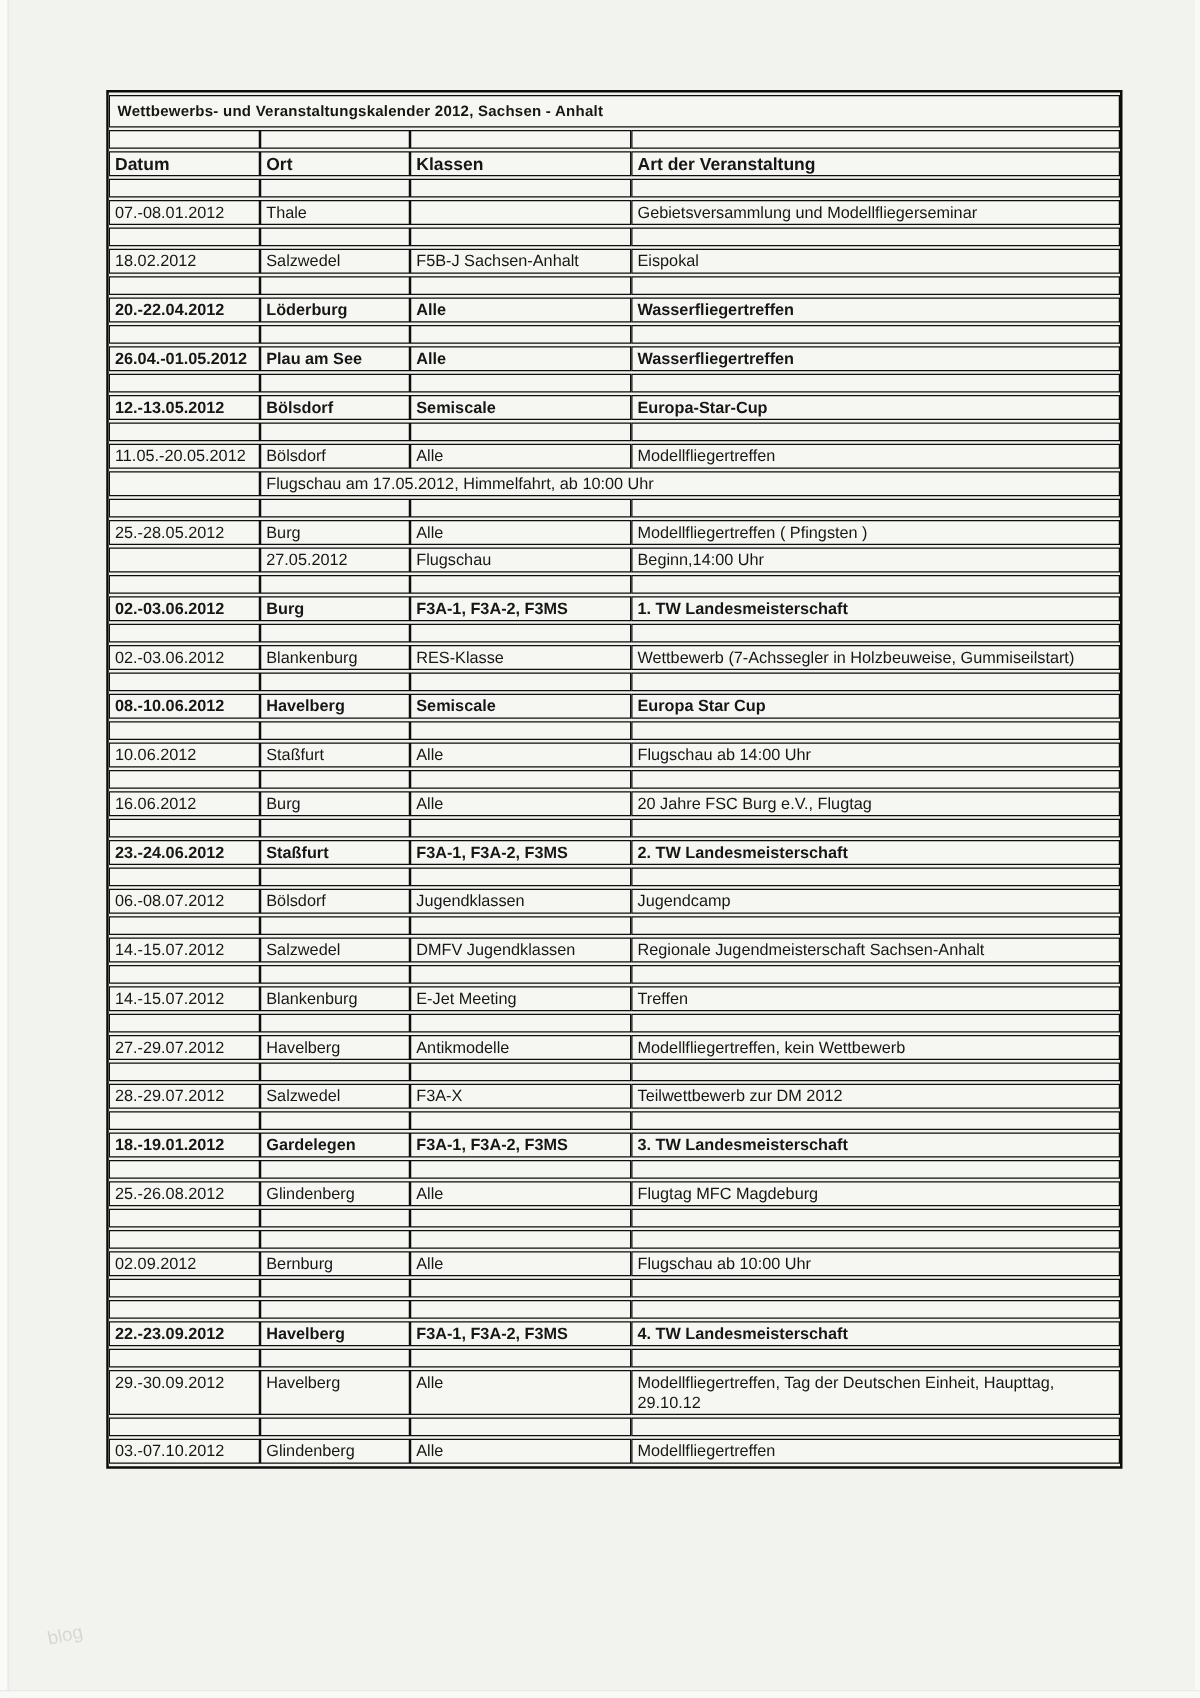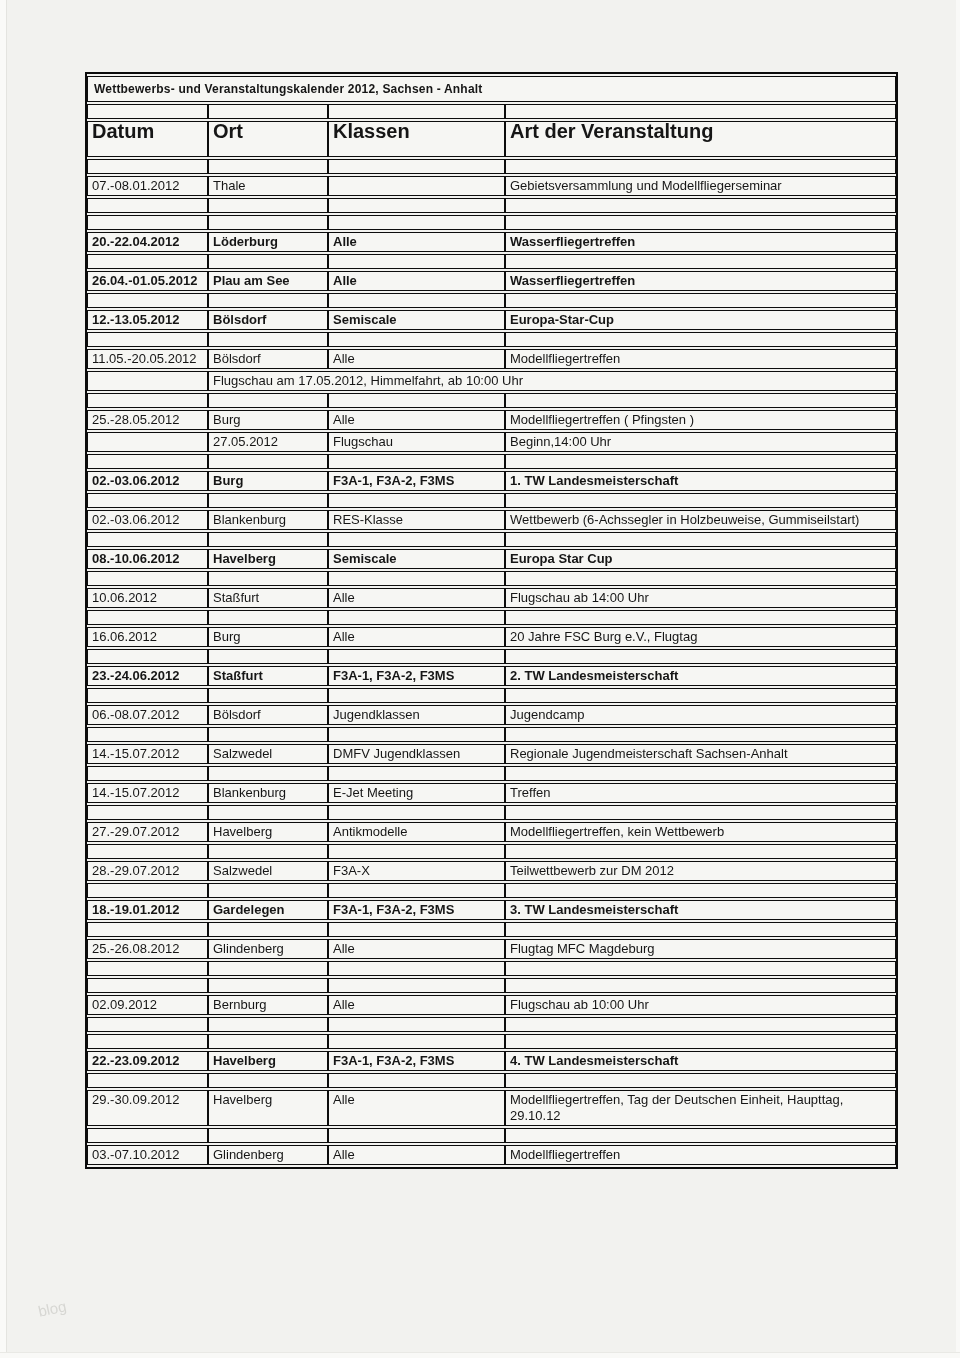--- a/index.html
+++ b/index.html
@@ -51,22 +51,22 @@
   tr.r-title td {
     font-size: 12px;
     font-weight: bold;
     height: 24px;
     line-height: 22px;
     padding: 1px 6px;
     letter-spacing: 0.2px;
   }
   tr.r-header td {
     font-weight: bold;
-    font-size: 20px;
-    height: 36px;
+    font-size: 14px;
+    height: 20px;
   }
   tr.r-data td  { height: 20px; }
   tr.r-empty td { height: 15px; }
   td.wrap { white-space: normal; margin-top: 13px; }
   .watermark {
     position: absolute;
     left: 38px; top: 1300px;
     font-size: 15px;
     color: #d7d7d3;
     transform: rotate(-12deg);
@@ -115,20 +115,26 @@
           <td>Thale</td>
           <td></td>
           <td>Gebietsversammlung und Modellfliegerseminar</td>
         </tr>
         <tr class="r-empty">
           <td></td>
           <td></td>
           <td></td>
           <td></td>
         </tr>
+        <tr class="r-data">
+          <td>18.02.2012</td>
+          <td>Salzwedel</td>
+          <td>F5B-J Sachsen-Anhalt</td>
+          <td>Eispokal</td>
+        </tr>
         <tr class="r-empty">
           <td></td>
           <td></td>
           <td></td>
           <td></td>
         </tr>
         <tr class="r-data" style="color: rgb(194, 62, 194); font-weight: bold;">
           <td>20.-22.04.2012</td>
           <td>Löderburg</td>
           <td>Alle</td>
@@ -207,21 +213,21 @@
         <tr class="r-empty">
           <td></td>
           <td></td>
           <td></td>
           <td></td>
         </tr>
         <tr class="r-data">
           <td>02.-03.06.2012</td>
           <td>Blankenburg</td>
           <td>RES-Klasse</td>
-          <td>Wettbewerb (6-Achssegler in Holzbeuweise, Gummiseilstart)</td>
+          <td>Wettbewerb (7-Achssegler in Holzbeuweise, Gummiseilstart)</td>
         </tr>
         <tr class="r-empty">
           <td></td>
           <td></td>
           <td></td>
           <td></td>
         </tr>
         <tr class="r-data" style="color: rgb(44, 56, 157); font-weight: bold;">
           <td>08.-10.06.2012</td>
           <td>Havelberg</td>

